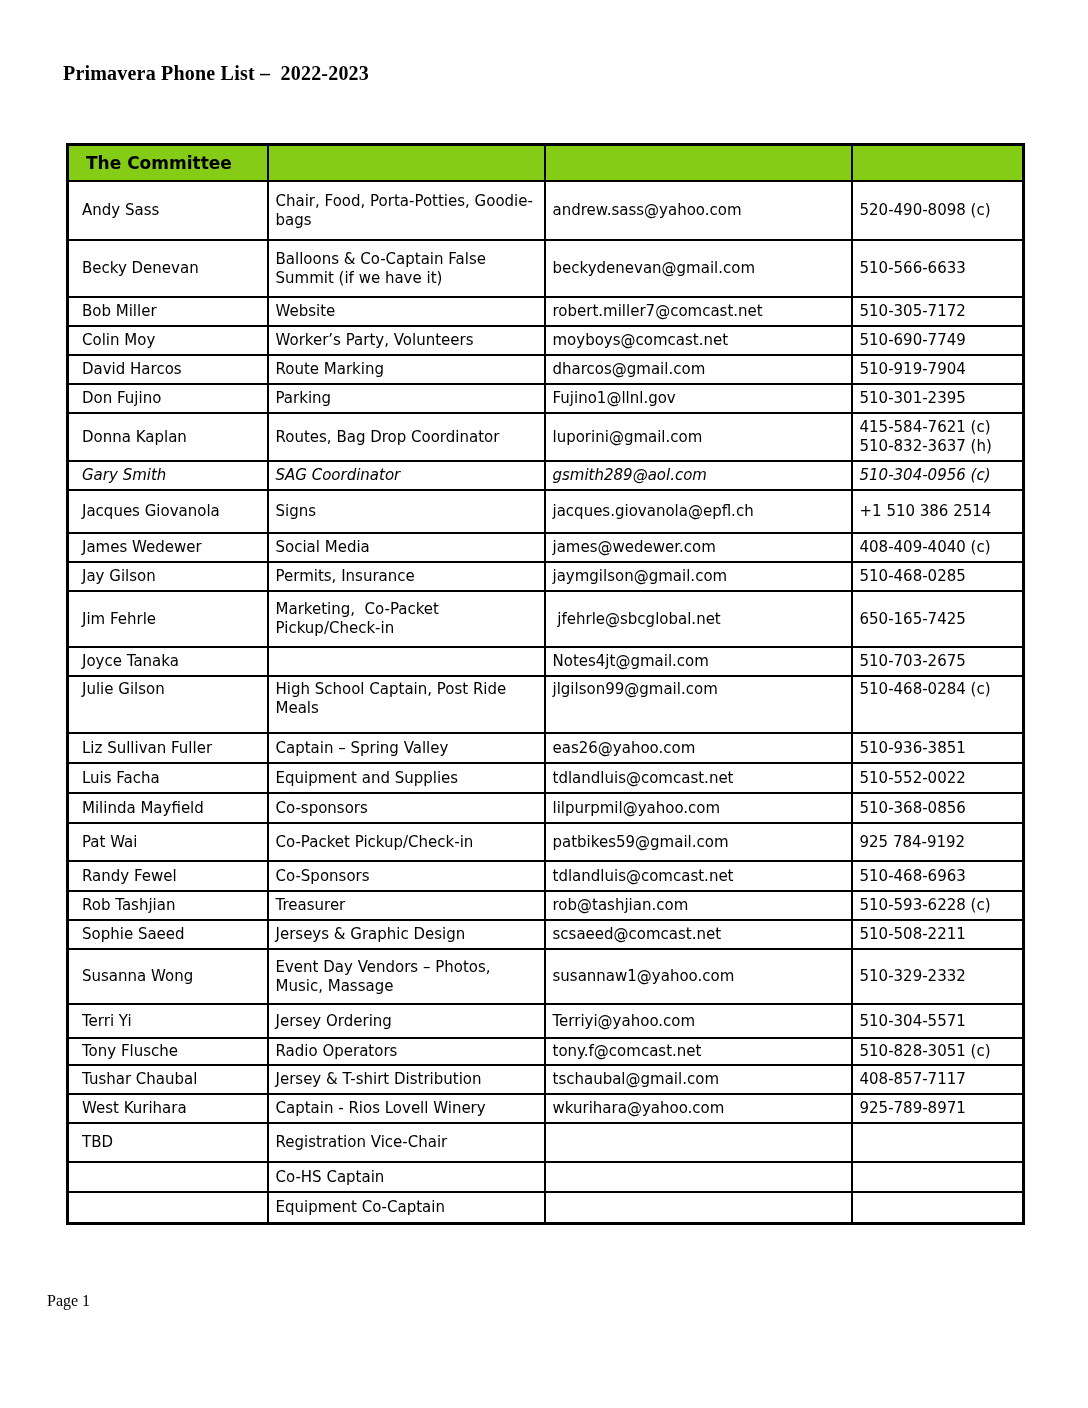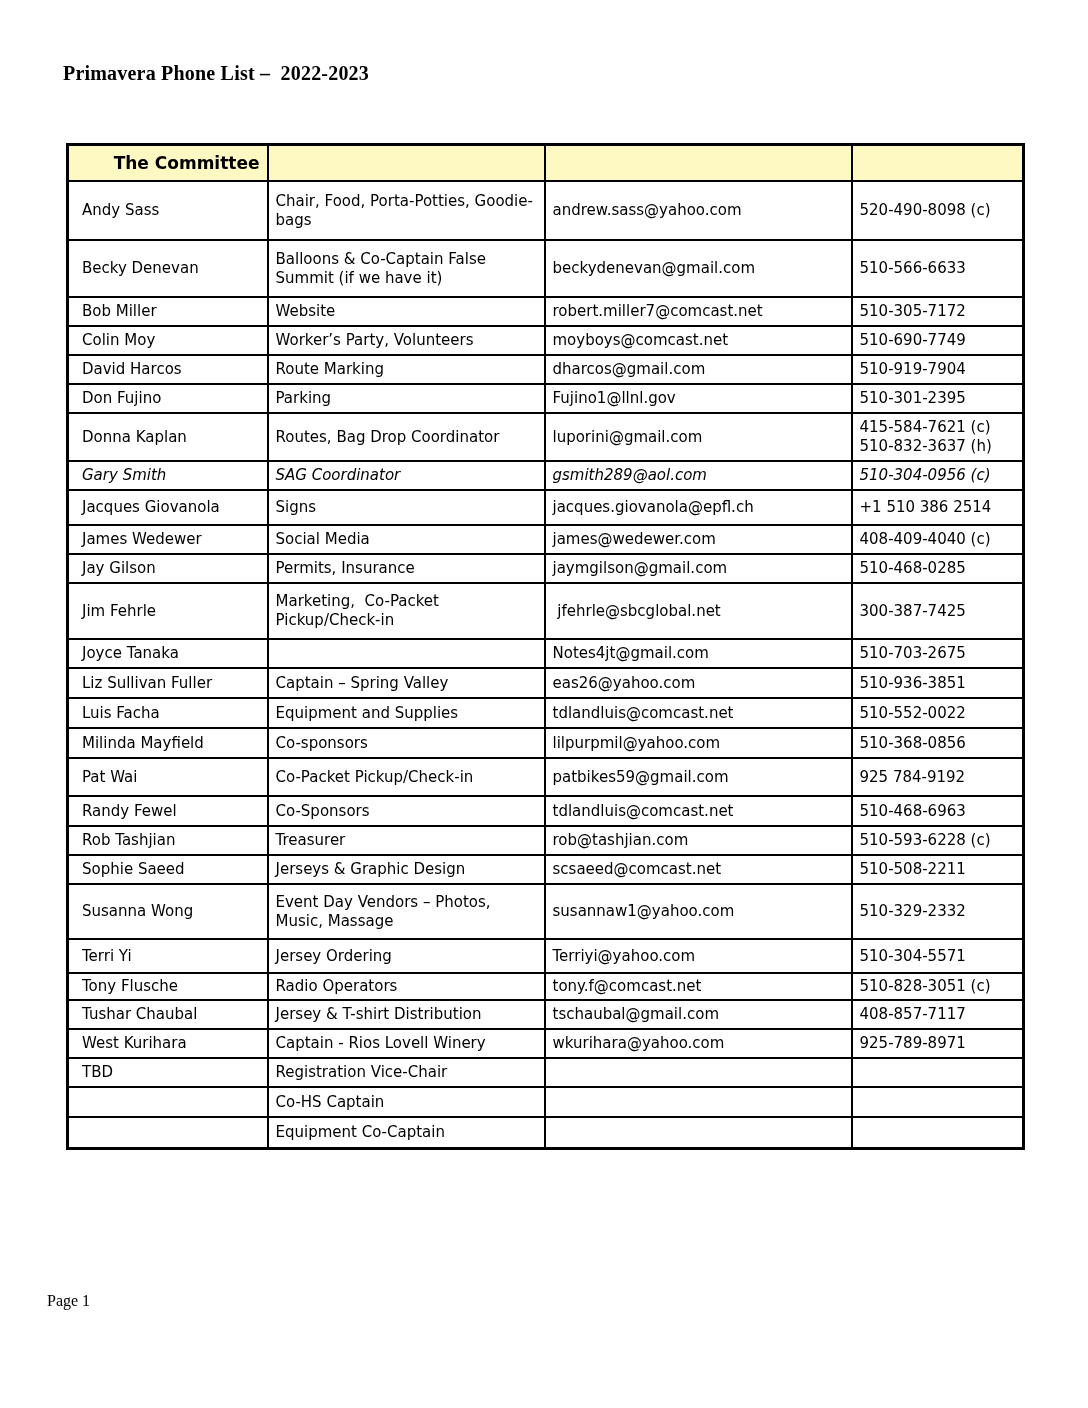--- a/index.html
+++ b/index.html
@@ -36,23 +36,22 @@
   table.committee td {
     border: 2px solid #000;
     padding: 3px 7px 3px 7px;
     vertical-align: middle;
     white-space: pre-wrap;
     word-wrap: break-word;
     overflow: hidden;
   }
   table.committee td.col-name { padding-left: 13px; }
   tr.header-row td {
-    background: #fef9c3;
+    background: #84cc16;
     height: 28px;
-    text-align: right;
   }
   tr.header-row td.col-name {
     font-weight: bold;
     font-size: 17px;
     padding-left: 17px;
   }
   tr.v-top td { vertical-align: top; }
   .page-footer {
     position: absolute;
     left: 47px;
@@ -125,21 +124,21 @@
           <td class="col-email">luporini@gmail.com</td>
           <td class="col-phone">415-584-7621 (c)
 510-832-3637 (h)</td>
         </tr>
         <tr style="height: 29px; font-style: italic;">
           <td class="col-name">Gary Smith</td>
           <td class="col-role">SAG Coordinator</td>
           <td class="col-email">gsmith289@aol.com</td>
           <td class="col-phone">510-304-0956 (c)</td>
         </tr>
-        <tr style="height: 35px;">
+        <tr style="height: 43px;">
           <td class="col-name">Jacques Giovanola</td>
           <td class="col-role">Signs</td>
           <td class="col-email">jacques.giovanola@epfl.ch</td>
           <td class="col-phone">+1 510 386 2514</td>
         </tr>
         <tr style="height: 29px;">
           <td class="col-name">James Wedewer</td>
           <td class="col-role">Social Media</td>
           <td class="col-email">james@wedewer.com</td>
           <td class="col-phone">408-409-4040 (c)</td>
@@ -147,27 +146,33 @@
         <tr style="height: 29px;">
           <td class="col-name">Jay Gilson</td>
           <td class="col-role">Permits, Insurance</td>
           <td class="col-email">jaymgilson@gmail.com</td>
           <td class="col-phone">510-468-0285</td>
         </tr>
         <tr style="height: 56px;">
           <td class="col-name">Jim Fehrle</td>
           <td class="col-role">Marketing,  Co-Packet Pickup/Check-in</td>
           <td class="col-email"> jfehrle@sbcglobal.net</td>
-          <td class="col-phone">300-387-7425</td>
+          <td class="col-phone">650-165-7425</td>
         </tr>
         <tr style="height: 29px;">
           <td class="col-name">Joyce Tanaka</td>
           <td class="col-role"></td>
           <td class="col-email">Notes4jt@gmail.com</td>
           <td class="col-phone">510-703-2675</td>
+        </tr>
+        <tr class="v-top" style="height: 57px;">
+          <td class="col-name">Julie Gilson</td>
+          <td class="col-role">High School Captain, Post Ride Meals</td>
+          <td class="col-email">jlgilson99@gmail.com</td>
+          <td class="col-phone">510-468-0284 (c)</td>
         </tr>
         <tr style="height: 30px;">
           <td class="col-name">Liz Sullivan Fuller</td>
           <td class="col-role">Captain – Spring Valley</td>
           <td class="col-email">eas26@yahoo.com</td>
           <td class="col-phone">510-936-3851</td>
         </tr>
         <tr style="height: 30px;">
           <td class="col-name">Luis Facha</td>
           <td class="col-role">Equipment and Supplies</td>
@@ -227,21 +232,21 @@
           <td class="col-role">Jersey &amp; T-shirt Distribution</td>
           <td class="col-email">tschaubal@gmail.com</td>
           <td class="col-phone">408-857-7117</td>
         </tr>
         <tr style="height: 29px;">
           <td class="col-name">West Kurihara</td>
           <td class="col-role">Captain - Rios Lovell Winery</td>
           <td class="col-email">wkurihara@yahoo.com</td>
           <td class="col-phone">925-789-8971</td>
         </tr>
-        <tr style="height: 29px; margin-top: 36px;">
+        <tr style="height: 39px; margin-top: 36px;">
           <td class="col-name">TBD</td>
           <td class="col-role">Registration Vice-Chair</td>
           <td class="col-email"></td>
           <td class="col-phone"></td>
         </tr>
         <tr style="height: 30px;">
           <td class="col-name"></td>
           <td class="col-role">Co-HS Captain</td>
           <td class="col-email"></td>
           <td class="col-phone"></td>

